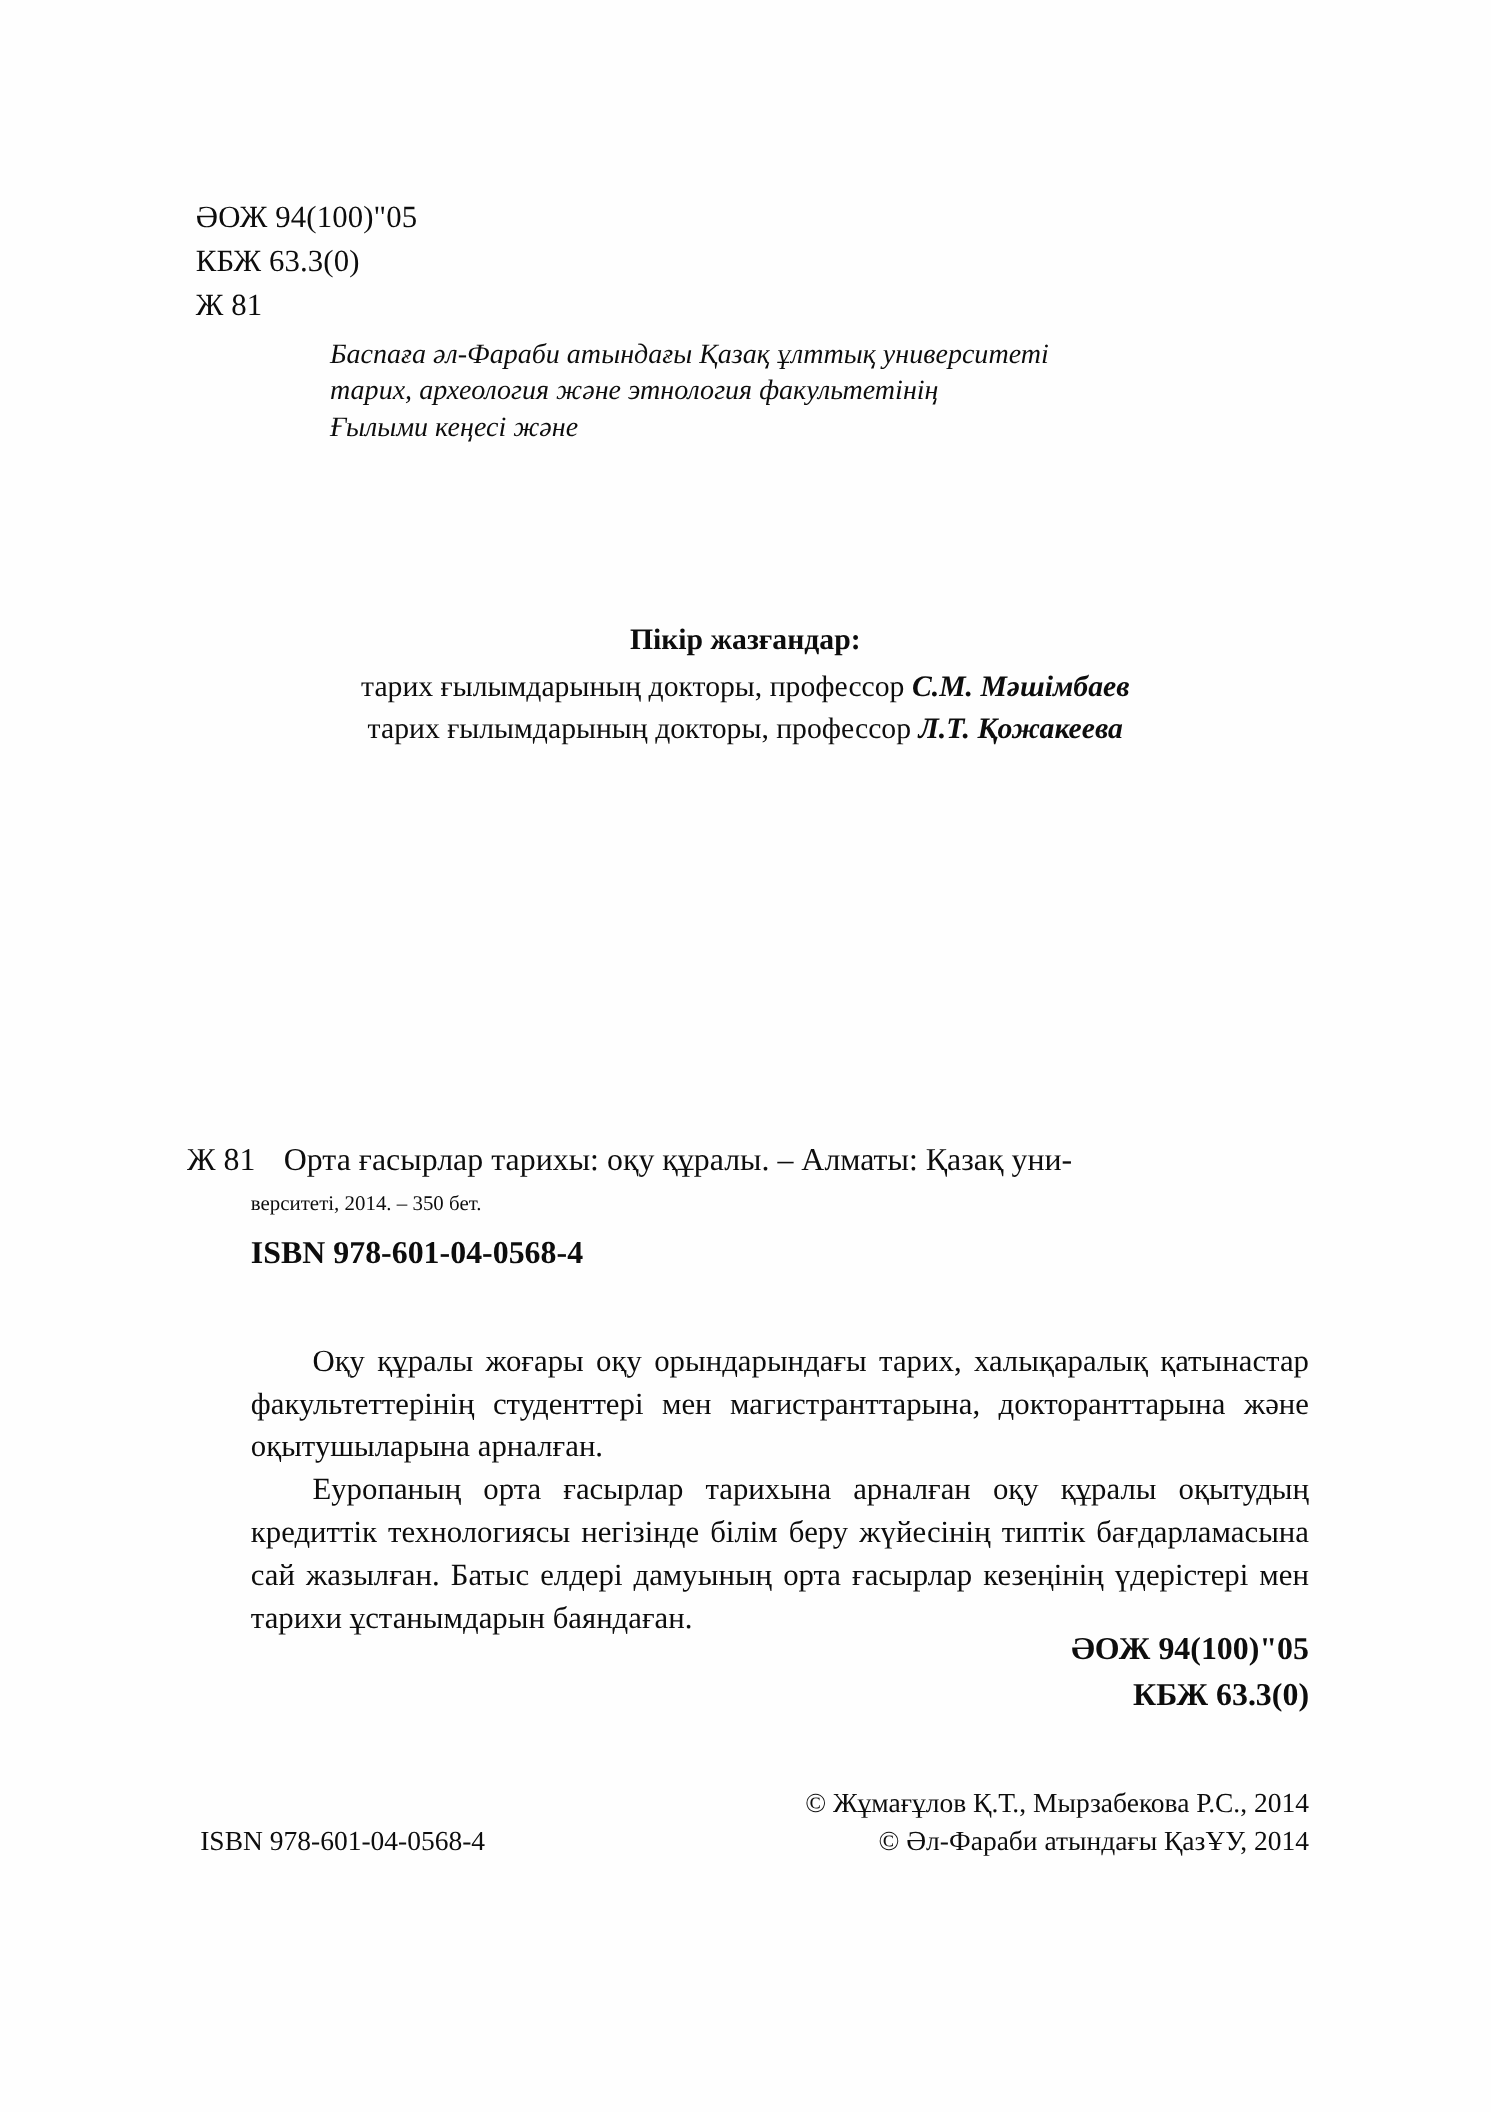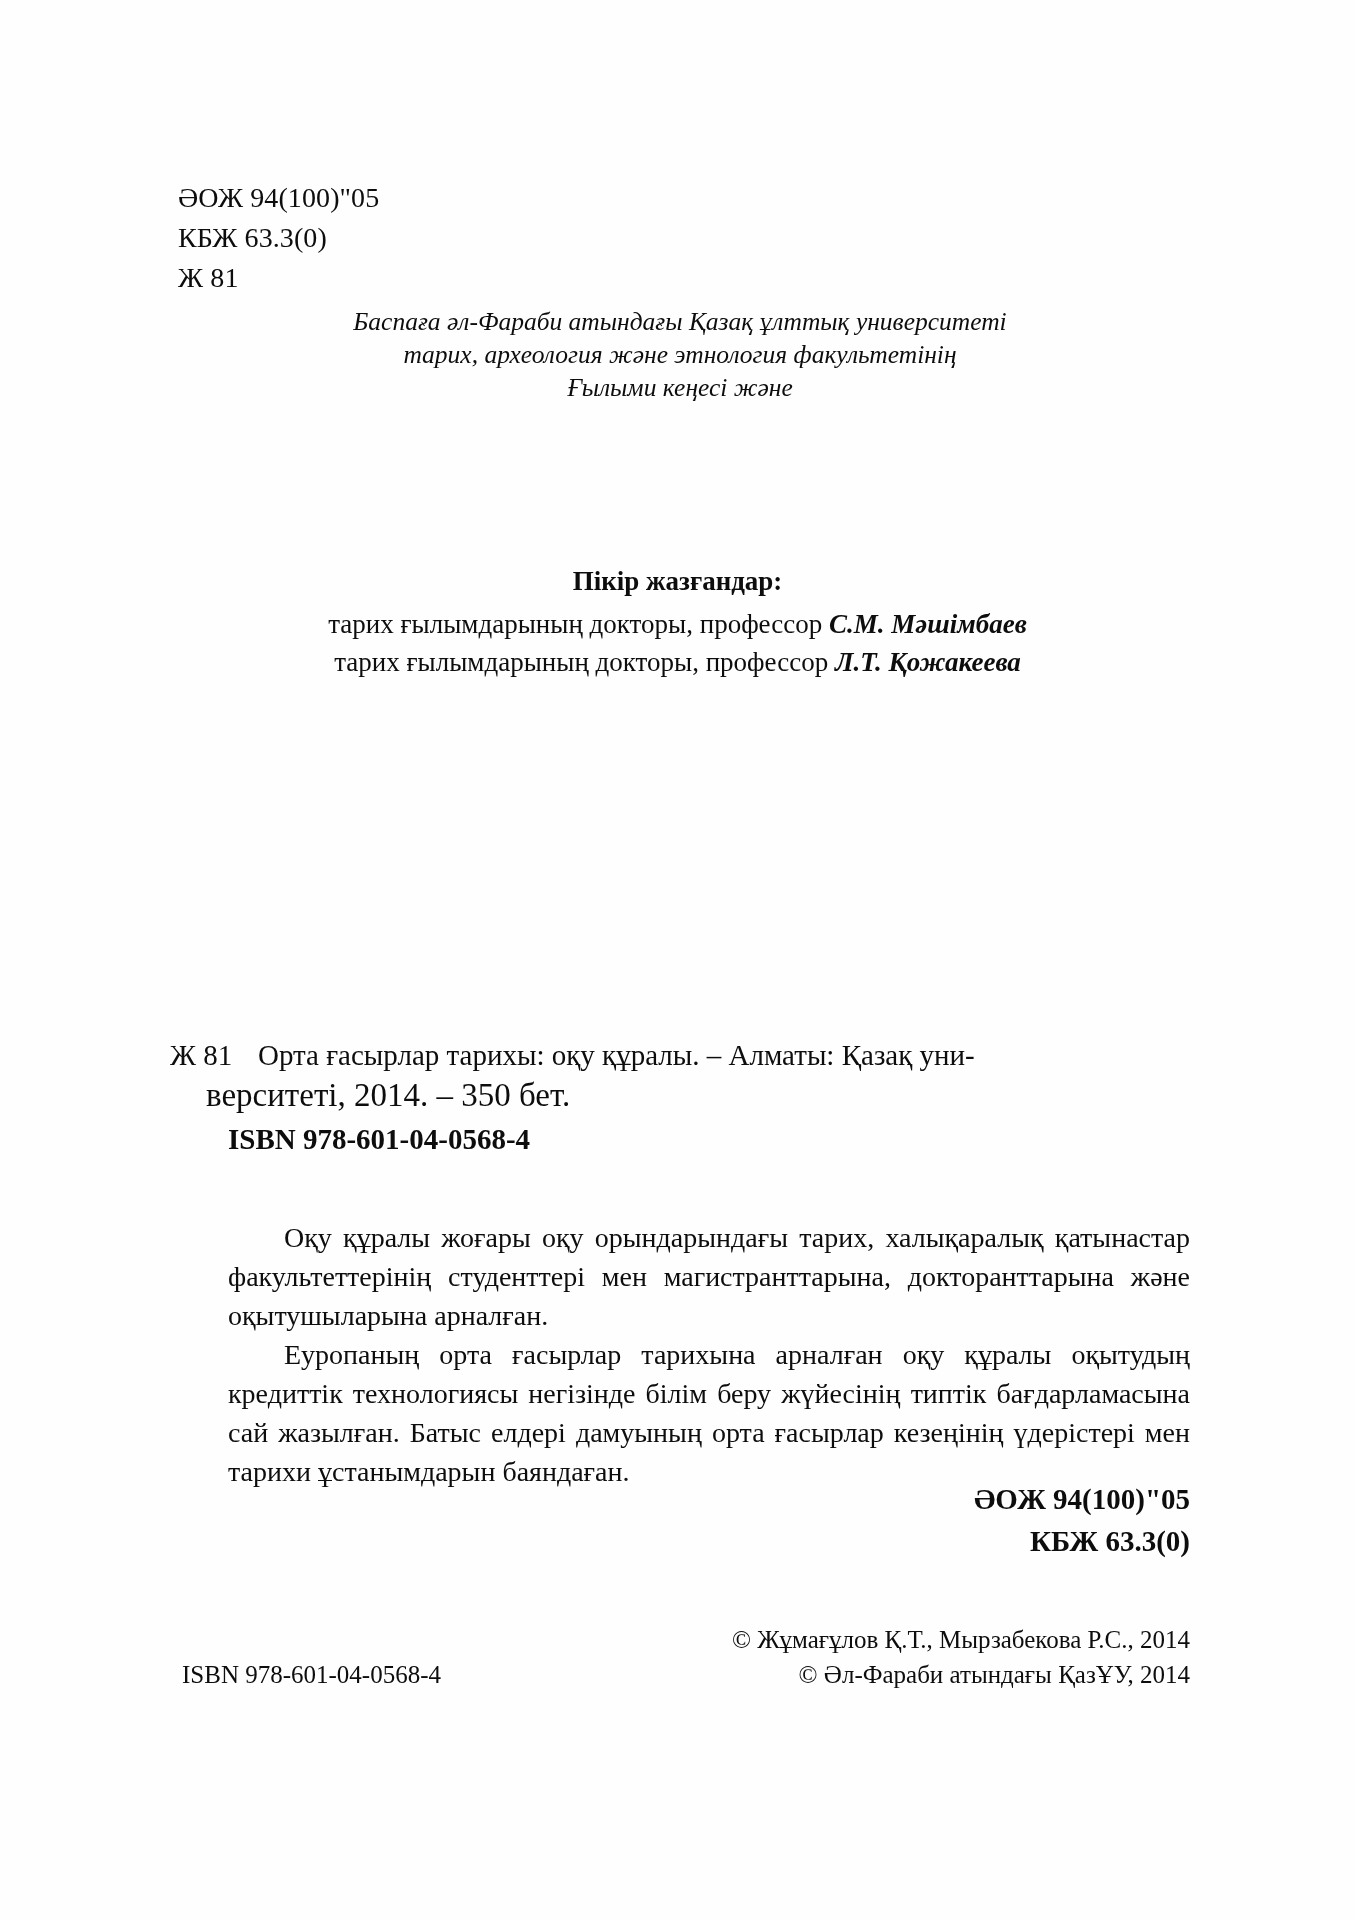--- a/index.html
+++ b/index.html
@@ -34,21 +34,21 @@
     letter-spacing: 0.1px;
   }
   .codes div { white-space: nowrap; }
 
   
   .recommend {
     position: absolute;
     left: 300px;
     top: 305px;
     width: 760px;
-    text-align: center;
+    text-align: left;
     font-style: italic;
     font-size: 25.5px;
     line-height: 33px;
   }
   .recommend div { white-space: nowrap; }
 
   
   .reviewers {
     position: absolute;
     left: 170px;
@@ -97,22 +97,22 @@
     top: 0;
     font-size: 29px;
   }
   .bib-title {
     margin-left: 88px;
     font-size: 29px;
     line-height: 40px;
     text-align: justify;
   }
   .bib-title-2 {
-    margin-left: 36px;
-    font-size: 33px;
+    margin-left: 58px;
+    font-size: 19px;
     line-height: 40px;
   }
   .bib-isbn {
     margin-left: 58px;
     font-weight: bold;
     font-size: 29px;
     line-height: 44px;
     padding-top: 2px;
   }
 

